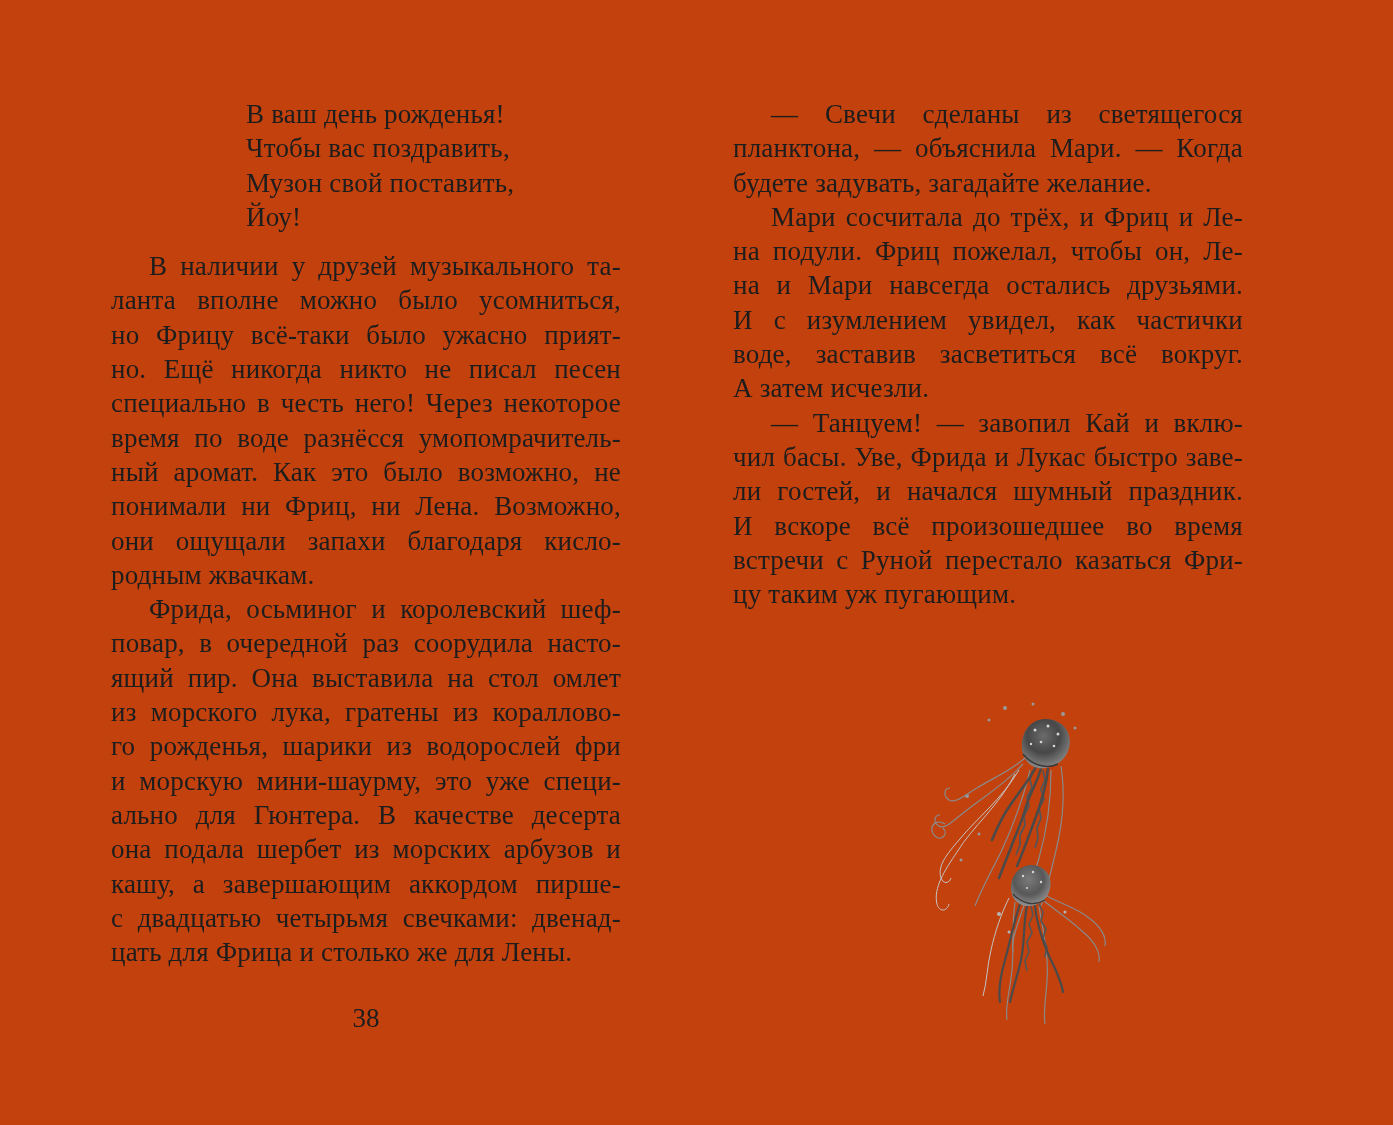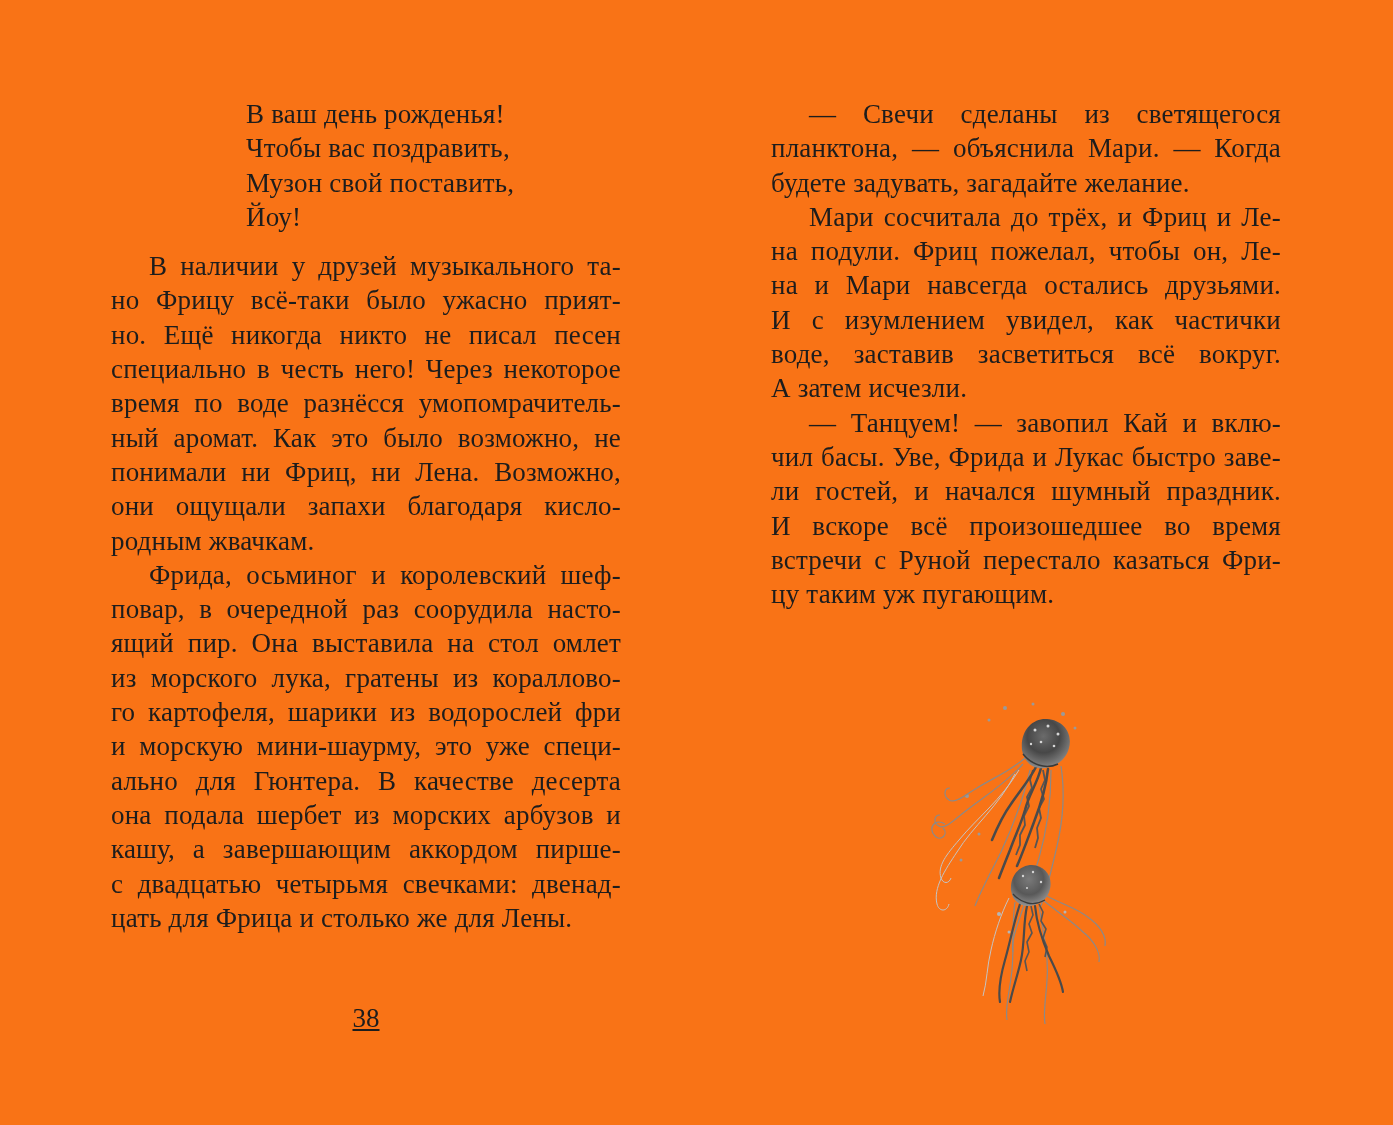--- a/index.html
+++ b/index.html
@@ -1,52 +1,51 @@
 <!DOCTYPE html>
 <html><head>
 <meta charset="utf-8">
 <style>
   html, body { margin: 0; padding: 0; background: #ffffff; }
   .page {
     position: relative;
     width: 1393px;
     height: 1125px;
-    background: #f97316;
+    background: #c2410c;
     font-family: "Liberation Serif", "DejaVu Serif", serif;
     color: #1d1d1d;
     overflow: hidden;
   }
   .col {
     position: absolute;
     top: 97px;
     width: 510px;
   }
   .col-left  { left: 111px; }
-  .col-right { left: 771px; }
+  .col-right { left: 733px; }
   .line {
     font-size: 27px;
     line-height: 34.3px;
     letter-spacing: 0.2px;
     text-align: justify;
     text-align-last: justify;
     -moz-text-align-last: justify;
   }
   .para .line:first-child { text-indent: 38px; }
   .para .line:last-child  { text-align-last: left; -moz-text-align-last: left; }
   .poem { margin-left: 135px; margin-bottom: 15px; }
   .poem .line { text-align: left; text-align-last: left; -moz-text-align-last: left; }
   .page-number {
     position: absolute;
     top: 1001px;
     left: 111px;
     width: 510px;
     text-align: center;
     font-size: 27px;
     line-height: 34px;
-    text-decoration: underline;
   }
   .illustration {
     position: absolute;
     left: 915px;
     top: 700px;
     width: 210px;
     height: 340px;
   }
   .illustration svg { display: block; width: 210px; height: 340px; }
 </style>
@@ -57,35 +56,36 @@
 
   <div class="col col-left">
     <div class="poem">
         <div class="line">В ваш день рожденья!</div>
         <div class="line">Чтобы вас поздравить,</div>
         <div class="line">Музон свой поставить,</div>
         <div class="line">Йоу!</div>
       </div>
     <div class="para">
         <div class="line">В наличии у друзей музыкального та-</div>
+        <div class="line">ланта вполне можно было усомниться,</div>
         <div class="line">но Фрицу всё-таки было ужасно прият-</div>
         <div class="line">но. Ещё никогда никто не писал песен</div>
         <div class="line">специально в честь него! Через некоторое</div>
         <div class="line">время по воде разнёсся умопомрачитель-</div>
         <div class="line">ный аромат. Как это было возможно, не</div>
         <div class="line">понимали ни Фриц, ни Лена. Возможно,</div>
         <div class="line">они ощущали запахи благодаря кисло-</div>
         <div class="line">родным жвачкам.</div>
       </div>
     <div class="para">
         <div class="line">Фрида, осьминог и королевский шеф-</div>
         <div class="line">повар, в очередной раз соорудила насто-</div>
         <div class="line">ящий пир. Она выставила на стол омлет</div>
         <div class="line">из морского лука, гратены из кораллово-</div>
-        <div class="line">го картофеля, шарики из водорослей фри</div>
+        <div class="line">го рожденья, шарики из водорослей фри</div>
         <div class="line">и морскую мини-шаурму, это уже специ-</div>
         <div class="line">ально для Гюнтера. В качестве десерта</div>
         <div class="line">она подала шербет из морских арбузов и</div>
         <div class="line">кашу, а завершающим аккордом пирше-</div>
         <div class="line">с двадцатью четырьмя свечками: двенад-</div>
         <div class="line">цать для Фрица и столько же для Лены.</div>
       </div>
   </div>
 
   <div class="col col-right">

